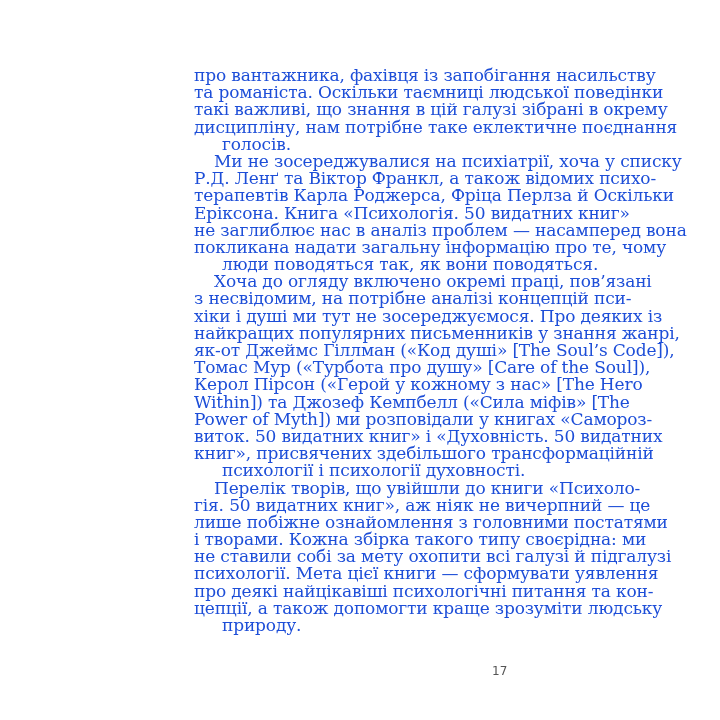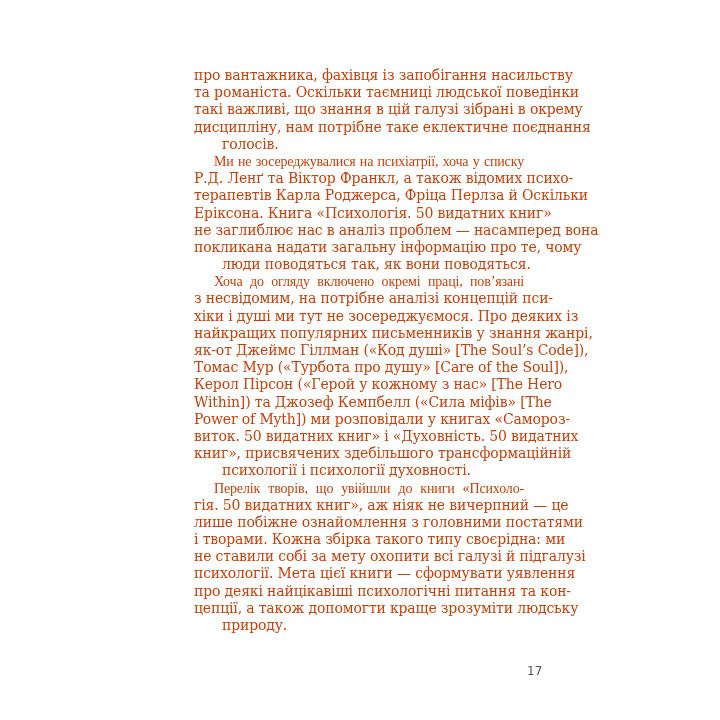--- a/index.html
+++ b/index.html
@@ -1,27 +1,27 @@
 <!DOCTYPE html>
 <html><head>
 <meta charset="utf-8">
 <style>
   html, body { margin:0; padding:0; background:#ffffff; }
   body { width:720px; height:720px; position:relative; overflow:hidden; }
   .page {
     position:absolute; left:194px; top:67px; width:330px;
     font-family:"DejaVu Serif","Liberation Serif", serif;
-    font-size:14px; line-height:17.2px; color:#c2410c;
+    font-size:17px; line-height:17.2px; color:#1d4ed8;
     letter-spacing:-0.15px;
   }
   .line { display:block; height:17.2px; white-space:nowrap; text-align:justify; text-align-last:justify; }
   .line.last { text-align-last:left;margin-left:28px; }
-  .line.indent { padding-left:20px;font-family:Liberation Serif, serif; }
+  .line.indent { padding-left:20px; }
   .pagenum {
-    position:absolute; left:527px; top:664px;
+    position:absolute; left:492px; top:664px;
     font-family:"DejaVu Sans","Liberation Sans", sans-serif;
     font-size:12px; color:#555555;
   }
 </style>
 </head>
 <body>
 
 <div class="page">
   <div>
     <span class="line">про вантажника, фахівця із запобігання насильству</span>

